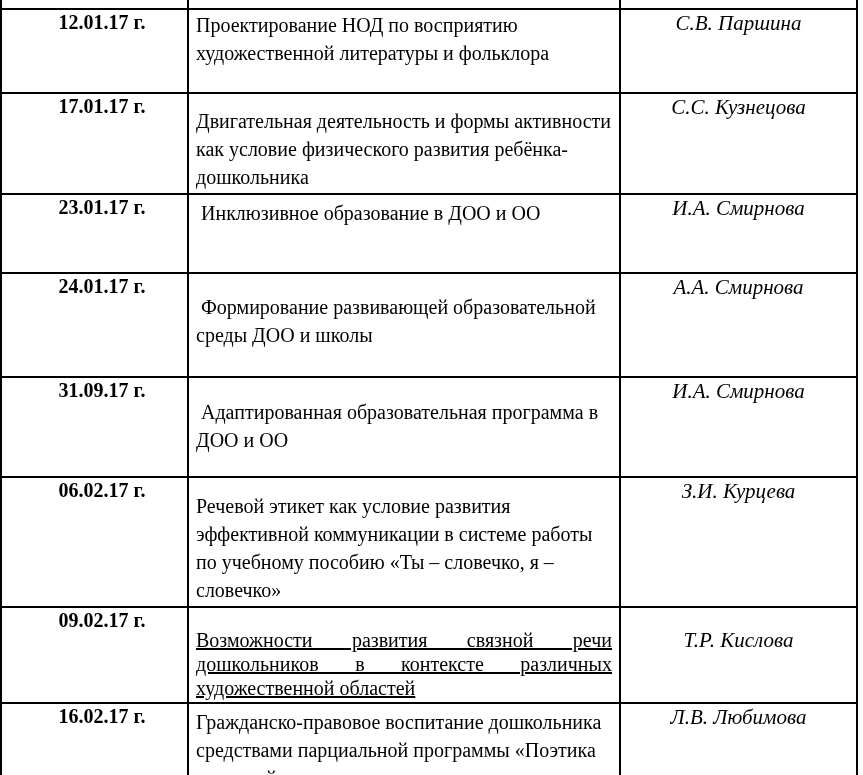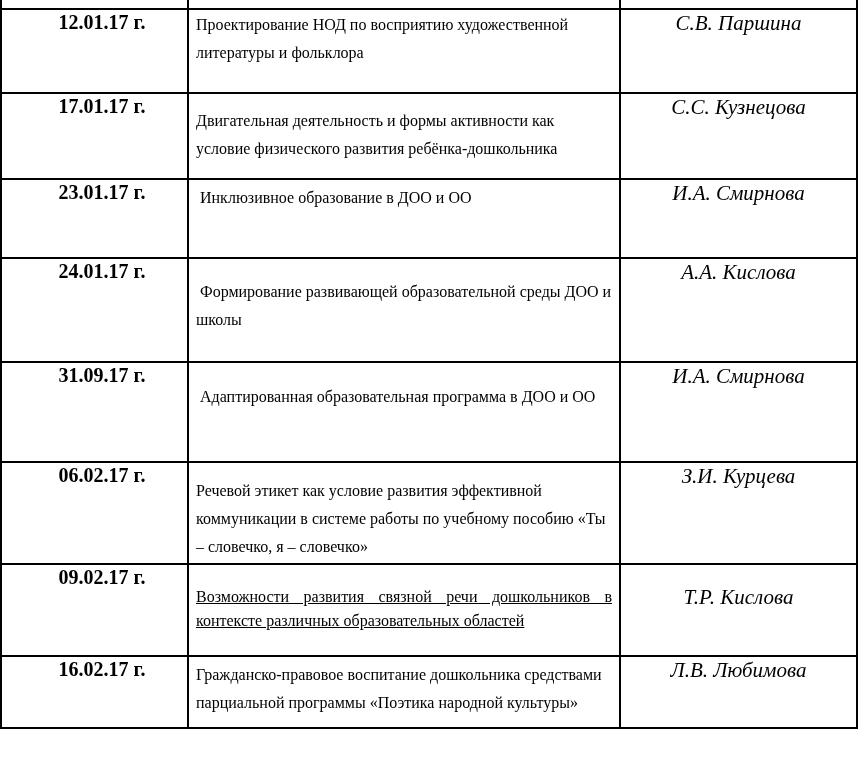--- a/index.html
+++ b/index.html
@@ -33,21 +33,21 @@
     background: #ffffff;
   }
   td.date {
     text-align: center;
     vertical-align: middle;
     font-weight: bold;
     font-size: 20px;
     padding-left: 16px;
   }
   td.topic {
-    font-size: 16px;
+    font-size: 20px;
     line-height: 28px;
     padding: 4px 7px 2px 7px;
     text-align: left;
   }
   td.speaker {
     text-align: center;
     vertical-align: middle;
     font-style: italic;
     font-size: 21px;
   }
@@ -108,38 +108,38 @@
 
       <tr>
         <td class="date">23.01.17 г.</td>
         <td class="topic">&nbsp;Инклюзивное образование в ДОО и ОО</td>
         <td class="speaker">И.А. Смирнова</td>
       </tr>
 
       <tr>
         <td class="date">24.01.17 г.</td>
         <td class="topic">&nbsp;Формирование развивающей образовательной среды ДОО и школы</td>
-        <td class="speaker">А.А. Кислова</td>
+        <td class="speaker">А.А. Смирнова</td>
       </tr>
 
       <tr>
         <td class="date">31.09.17 г.</td>
         <td class="topic">&nbsp;Адаптированная образовательная программа в ДОО и ОО</td>
         <td class="speaker">И.А. Смирнова</td>
       </tr>
 
       <tr>
         <td class="date">06.02.17 г.</td>
         <td class="topic">Речевой этикет как условие развития эффективной коммуникации в системе работы по учебному пособию «Ты – словечко, я – словечко»</td>
         <td class="speaker">З.И. Курцева</td>
       </tr>
 
       <tr>
         <td class="date">09.02.17 г.</td>
-        <td class="topic">Возможности развития связной речи дошкольников в контексте различных образовательных областей</td>
+        <td class="topic">Возможности развития связной речи дошкольников в контексте различных художественной областей</td>
         <td class="speaker">Т.Р. Кислова</td>
       </tr>
 
       <tr>
         <td class="date">16.02.17 г.</td>
         <td class="topic">Гражданско-правовое воспитание дошкольника средствами парциальной программы «Поэтика народной культуры»</td>
         <td class="speaker">Л.В. Любимова</td>
       </tr>
 
     </tbody>

